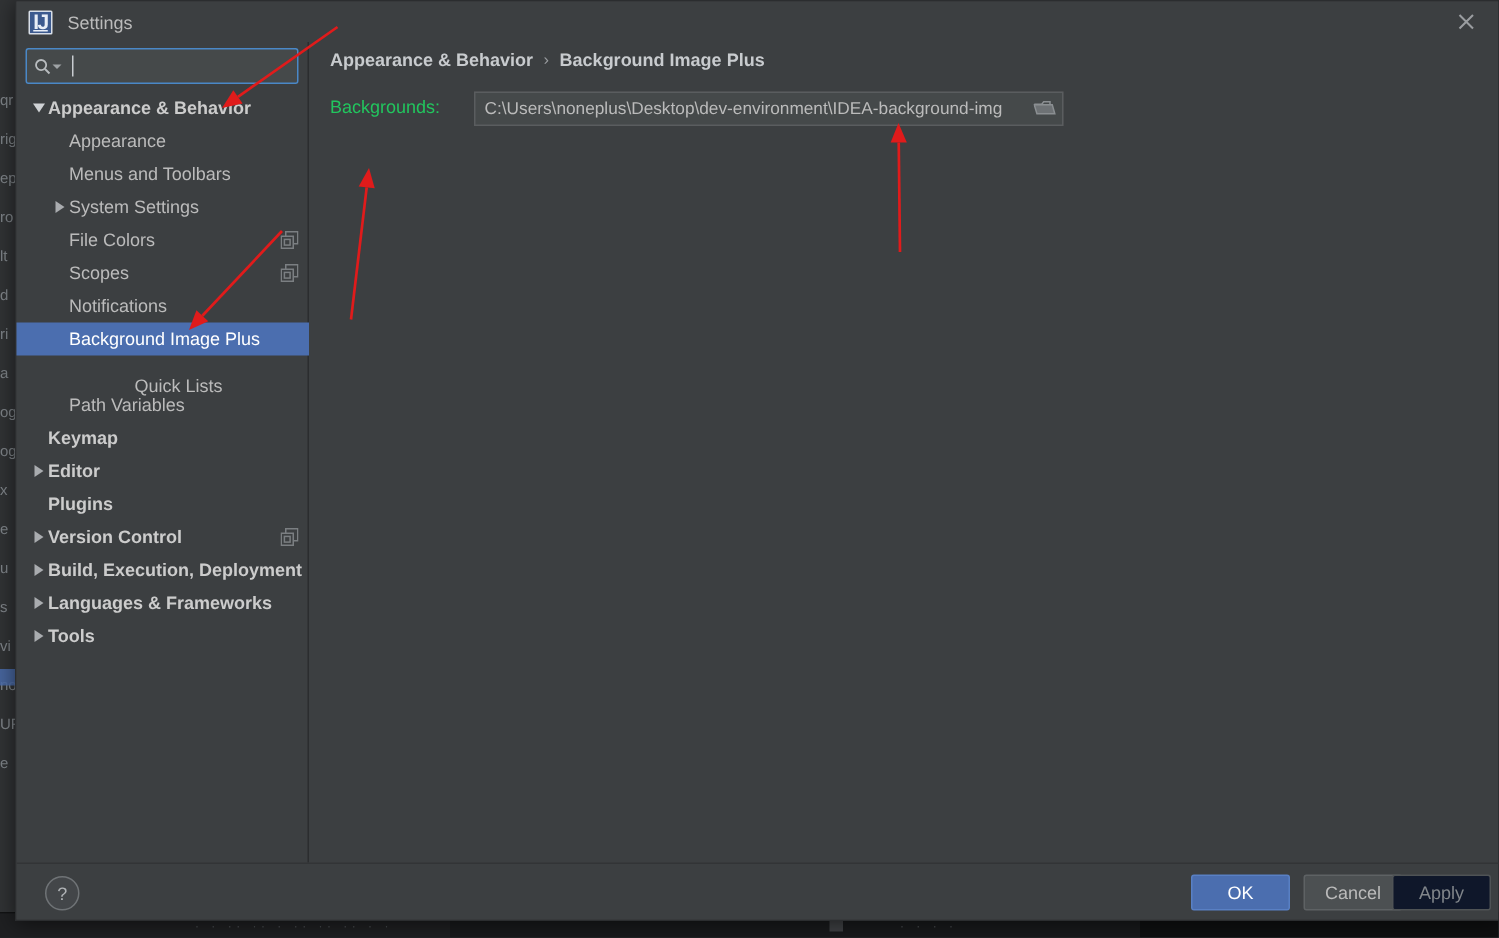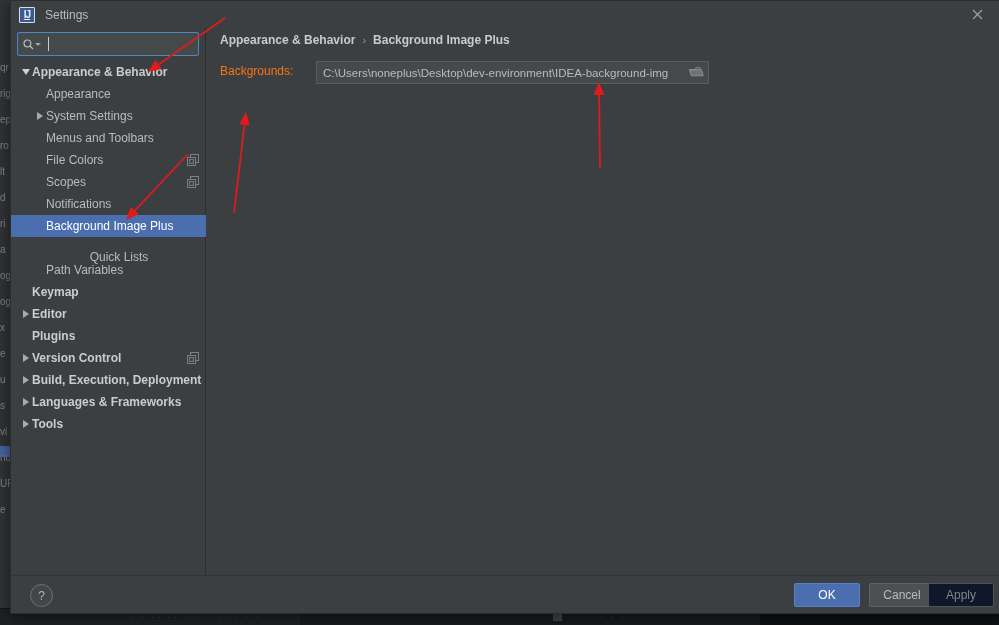--- a/index.html
+++ b/index.html
@@ -77,21 +77,21 @@
     margin-left: 8px;
     width: 16px; height: 16px;
     position: relative;
     background: #3c5a8f;
     border: 1px solid #d7dee8;
     border-radius: 1px;
     box-sizing: border-box;
     display: flex; align-items: center; justify-content: center;
   }
   .title-ico span {
-    font-size: 10px; font-weight: bold; color: #e8eef7;
+    font-size: 14px; font-weight: bold; color: #e8eef7;
     font-family: "Liberation Sans", sans-serif; line-height: 9px;
     letter-spacing: -1px;
     text-decoration: underline;
   }
   .title-text {
     margin-left: 10px;
     font-size: 12px; color: #bbbbbb;
   }
   .close-btn {
     position: absolute; right: 0; top: 0;
@@ -192,21 +192,21 @@
     position: absolute; left: 14px; top: 5px;
     font-size: 12px; font-weight: bold; color: #c8cbce;
     display: flex; align-items: center; gap: 7px;
   }
   .crumb-sep { color: #9a9da0; font-weight: normal; font-size: 11px; }
 
   .row-bg {
     position: absolute; left: 14px; top: 36px;
     display: flex; align-items: center;
   }
-  .field-label { font-size: 12px; color: #f97316; text-align: right; }
+  .field-label { font-size: 12px; color: #22c55e; text-align: right; }
   .pathfield {
     position: absolute; left: 110px; top: 33px;
     width: 393px; height: 23px;
     background: #45494a;
     border: 1px solid #5a5d5f;
     box-sizing: border-box;
     display: flex; align-items: center;
   }
   .pathfield input {
     flex: 1;
@@ -373,28 +373,28 @@
               <span class="tw">
                 <span class="tri-down"></span>
               </span>
               <span class="tlabel">Appearance &amp; Behavior</span>
             </div>
             <div class="tnode" style="padding-left: 22px;">
               <span class="tw"></span>
               <span class="tlabel">Appearance</span>
             </div>
             <div class="tnode" style="padding-left: 22px;">
+              <span class="tw"></span>
+              <span class="tlabel">Menus and Toolbars</span>
+            </div>
+            <div class="tnode" style="padding-left: 22px;">
               <span class="tw">
                 <span class="tri-right"></span>
               </span>
               <span class="tlabel">System Settings</span>
-            </div>
-            <div class="tnode" style="padding-left: 22px;">
-              <span class="tw"></span>
-              <span class="tlabel">Menus and Toolbars</span>
             </div>
             <div class="tnode" style="padding-left: 22px;">
               <span class="tw"></span>
               <span class="tlabel">File Colors</span>
               <span class="copy-ico"><svg width="12" height="12" viewBox="0 0 12 12">
                   <rect x="3.5" y="0.5" width="8" height="8" fill="none" stroke="#7b7f82" stroke-width="1"></rect>
                   <rect x="0.5" y="3.5" width="8" height="8" fill="#3c3f41" stroke="#7b7f82" stroke-width="1"></rect>
                   <rect x="2.6" y="5.6" width="3.8" height="3.8" fill="none" stroke="#7b7f82" stroke-width="1"></rect>
                 </svg></span>
             </div>

